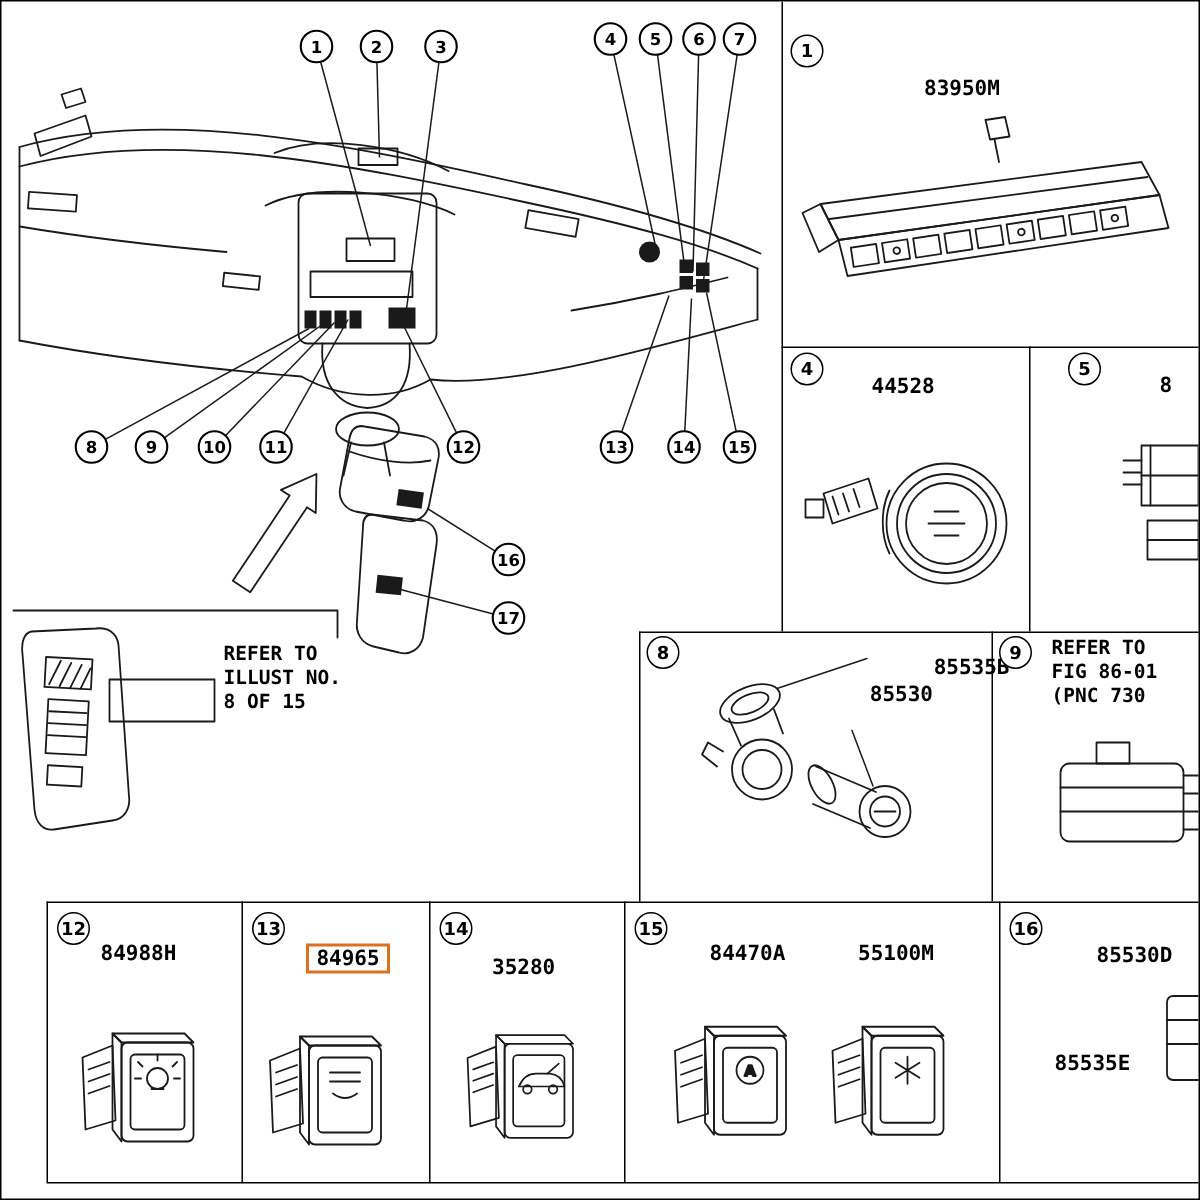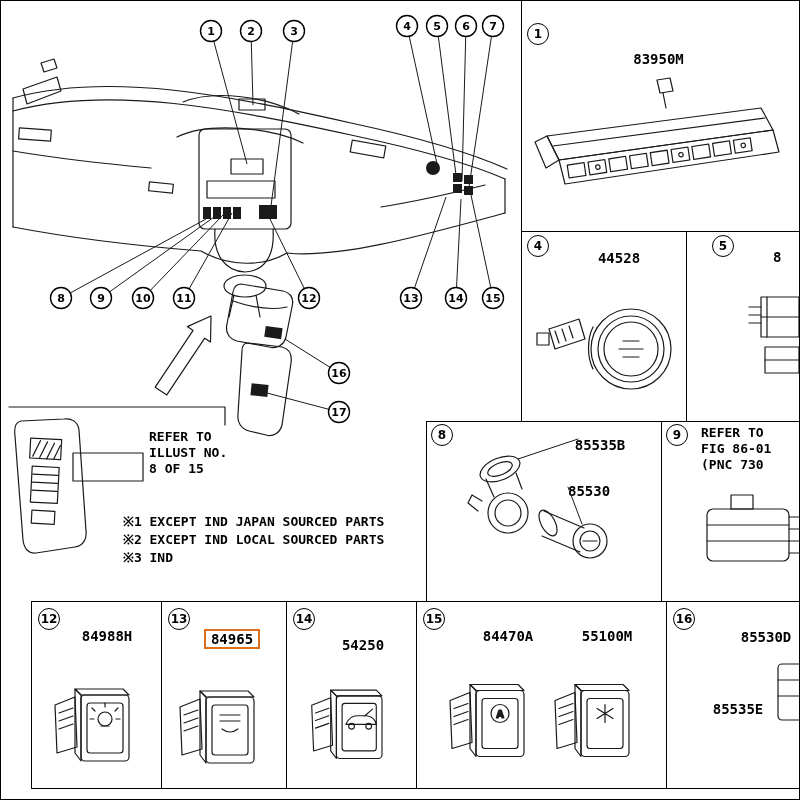--- a/index.html
+++ b/index.html
@@ -4,21 +4,21 @@
 <style>
   html,body{margin:0;padding:0;background:#fff;}
   #page{position:relative;width:800px;height:800px;background:#fff;border:1px solid #000;
         box-sizing:border-box;overflow:hidden;font-family:"DejaVu Sans Mono",monospace;color:#000;}
   .hline,.vline{position:absolute;background:#000;}
   .hline{height:1px;}
   .vline{width:1px;}
   .hdr-circle{position:absolute;width:22px;height:22px;border:1.5px solid #000;border-radius:50%;
         background:#fff;display:flex;align-items:center;justify-content:center;
         font:700 12px "DejaVu Sans",sans-serif;box-sizing:border-box;}
-  .pn{position:absolute;font-weight:700;font-size:14px;text-align:center;white-space:nowrap;}
+  .pn{position:absolute;font-weight:700;font-size:14px;text-align:left;white-space:nowrap;}
   .refer{position:absolute;font-weight:700;font-size:13px;line-height:16px;white-space:nowrap;}
   .notes{position:absolute;font-weight:700;font-size:13px;line-height:18px;white-space:nowrap;}
   .highlight-box{position:absolute;border:2px solid #dd6f1e;box-sizing:border-box;
         display:flex;align-items:center;justify-content:center;font-weight:700;font-size:14px;}
   svg.abs{position:absolute;overflow:visible;}
   .art{stroke:#1a1a1a;fill:none;stroke-width:1.2;stroke-linecap:round;stroke-linejoin:round;}
   .fill{fill:#1a1a1a;stroke:none;}
   .leader{stroke:#1a1a1a;stroke-width:1;}
   .callout-circle{fill:#fff;stroke:#000;stroke-width:1.4;}
   .callout-num{font-family:"DejaVu Sans",sans-serif;font-size:11px;font-weight:700;
@@ -164,25 +164,20 @@
         <text x="338" y="411.5" class="callout-num">17</text>
       </g>
   </svg>
 
   <div class="refer" style="left:148px;top:428px">
     <div>REFER TO</div>
     <div>ILLUST NO.</div>
     <div>8 OF 15</div>
   </div>
 
-  <div class="notes" style="left:122px;top:512px">
-    <div>※1 EXCEPT IND JAPAN SOURCED PARTS</div>
-    <div>※2 EXCEPT IND LOCAL SOURCED PARTS</div>
-    <div>※3 IND</div>
-  </div>
 
   <div class="hdr-circle" style="left:526px;top:22px">1</div>
   <div class="pn" style="left:615px;top:50px;width:85px">83950M</div>
   <svg class="abs" style="left:528px;top:75px" width="265" height="148" viewBox="0 0 265 148">
     <g class="art">
       <path d="M128,4 L141,2 L144,15 L131,17 Z"></path>
       <path d="M134,17 L137,32"></path>
       <polygon points="18,60 232,32 244,54 30,84"></polygon>
       <polygon points="30,84 244,54 250,76 36,108"></polygon>
       <polygon points="6,66 18,60 30,84 17,92"></polygon>
@@ -225,22 +220,22 @@
     <g class="art">
       <path d="M0,34 h12 M0,42 h12 M0,50 h12"></path>
       <rect x="12" y="24" width="38" height="40"></rect>
       <path d="M18,24 v40 M12,44 h38"></path>
       <rect x="16" y="74" width="34" height="26"></rect>
       <path d="M16,87 h34"></path>
     </g>
   </svg>
 
   <div class="hdr-circle" style="left:430px;top:423px">8</div>
-  <div class="pn" style="left:568px;top:436px;width:62px;text-align:center">85535B</div>
-  <div class="pn" style="left:567px;top:482px;width:54px;text-align:left">85530</div>
+  <div class="pn" style="left:610px;top:436px;width:62px;text-align:right">85535B</div>
+  <div class="pn" style="left:567px;top:454px;width:54px;text-align:right">85530</div>
   <svg class="abs" style="left:435px;top:430px" width="225" height="164" viewBox="0 0 225 164">
     <g class="art">
       <ellipse cx="64" cy="38" rx="21" ry="11" transform="rotate(-22 64 38)"></ellipse>
       <ellipse cx="64" cy="38" rx="13" ry="6" transform="rotate(-22 64 38)"></ellipse>
       <path d="M50,48 L58,66 M80,42 L86,58"></path>
       <circle cx="72" cy="82" r="20"></circle>
       <circle cx="72" cy="82" r="13"></circle>
       <path d="M46,70 L36,64 L32,72 L42,80"></path>
       <ellipse cx="112" cy="92" rx="7" ry="14" transform="rotate(-28 112 92)"></ellipse>
       <path d="M108,80 L148,97 M106,105 L144,121"></path>
@@ -295,21 +290,21 @@
       <rect x="32" y="26" width="48" height="66" rx="4"></rect>
       <rect x="38" y="34" width="36" height="50" rx="3"></rect>
       <g>
         <path d="M46,44 h20 M46,50 h20"></path>
         <path d="M48,58 q8,6 16,0"></path>
       </g>
     </g>
   </svg>
 
   <div class="hdr-circle" style="left:292px;top:607px">14</div>
-  <div class="pn" style="left:327px;top:636px;width:70px">54250</div>
+  <div class="pn" style="left:327px;top:636px;width:70px">35280</div>
   <svg class="abs" style="left:305px;top:670px" width="95" height="100" viewBox="0 0 100 105">
     <g class="art">
       <polygon points="6,36 26,28 28,78 8,84"></polygon>
       <path d="M10,44 l14,-5 M10,52 l14,-5 M10,60 l14,-5"></path>
       <polygon points="26,20 74,20 80,26 32,26"></polygon>
       <polygon points="26,20 32,26 32,92 26,84"></polygon>
       <rect x="32" y="26" width="48" height="66" rx="4"></rect>
       <rect x="38" y="34" width="36" height="50" rx="3"></rect>
       <g>
         <path d="M42,56 q4,-9 12,-9 h10 q8,1 10,9 z"></path>

